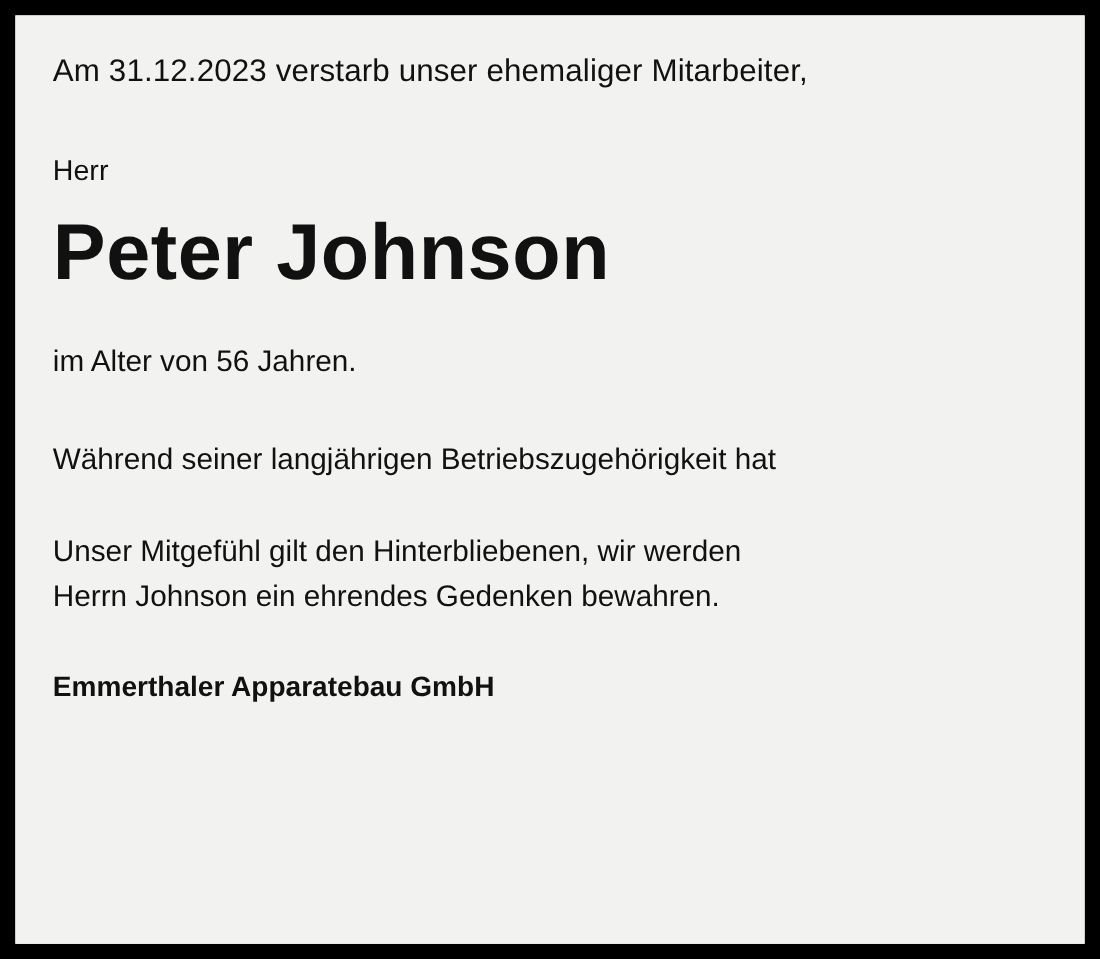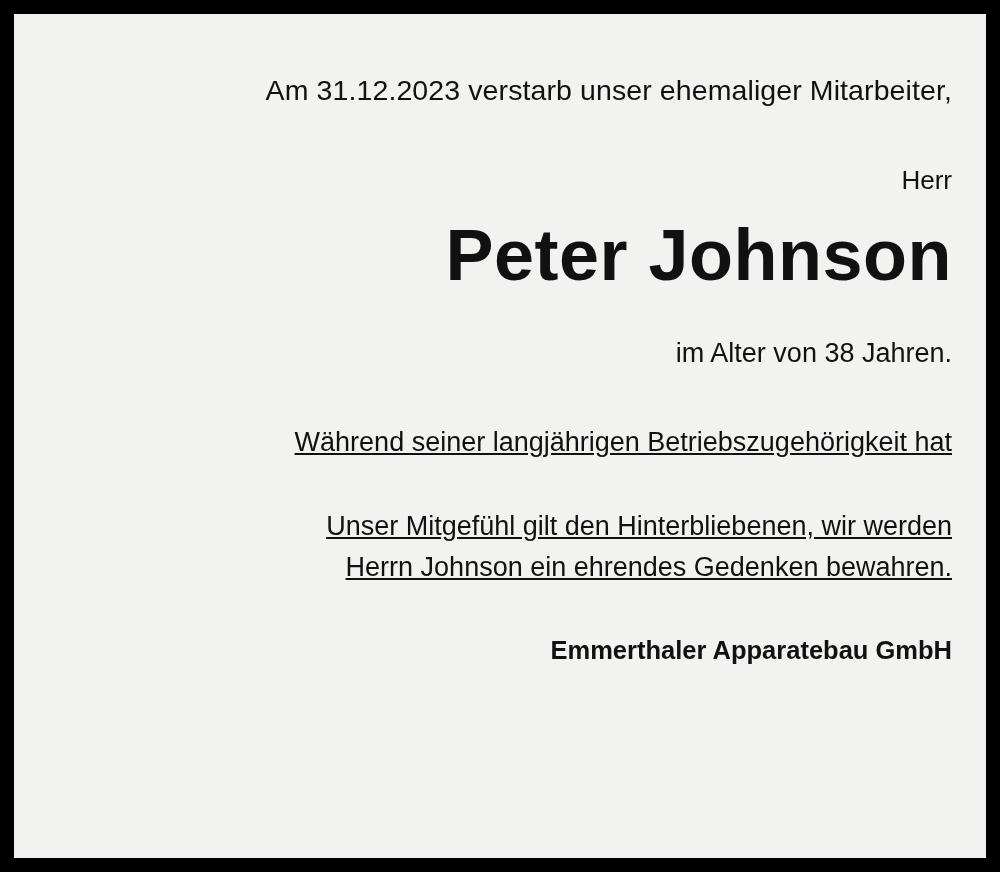--- a/index.html
+++ b/index.html
@@ -18,22 +18,22 @@
     height: 872px;
     border: 14px solid #000000;
     background: #f2f2f0;
     display: block;
   }
   .obituary-inner {
     box-sizing: border-box;
     width: 100%;
     height: 100%;
     background: #f2f2f0;
-    padding: 59px 34px 24px 34px;
-    text-align: right;
+    padding: 34px 34px 24px 34px;
+    text-align: left;
     color: #111111;
   }
   .line-intro {
     font-size: 28.5px;
     line-height: 1.25;
     letter-spacing: 0.1px;
     margin: 0 0 56px 0;
   }
   .line-salutation {
     font-size: 26px;
@@ -52,21 +52,20 @@
     line-height: 1.2;
     margin: 0 0 52px 0;
   }
   .paragraph {
     font-size: 27px;
     line-height: 1.5;
     margin: 0 0 44px 0;
   }
   .paragraph .txt-line {
     display: block;
-    text-decoration: underline;
   }
   .signature {
     font-size: 25.5px;
     font-weight: bold;
     line-height: 1.55;
     margin: 0;
   }
   .signature .txt-line {
     display: block;
   }
@@ -76,21 +75,21 @@
 
 <div class="obituary-frame">
   <div class="obituary-inner">
 
     <p class="line-intro">Am 31.12.2023 verstarb unser ehemaliger Mitarbeiter,</p>
 
     <p class="line-salutation">Herr</p>
 
     <h1 class="name">Peter Johnson</h1>
 
-    <p class="line-age">im Alter von 38 Jahren.</p>
+    <p class="line-age">im Alter von 56 Jahren.</p>
 
     <p class="paragraph">
       <span class="txt-line">Während seiner langjährigen Betriebszugehörigkeit hat</span>
     </p>
 
     <p class="paragraph">
       <span class="txt-line">Unser Mitgefühl gilt den Hinterbliebenen, wir werden</span>
       <span class="txt-line">Herrn Johnson ein ehrendes Gedenken bewahren.</span>
     </p>
 

